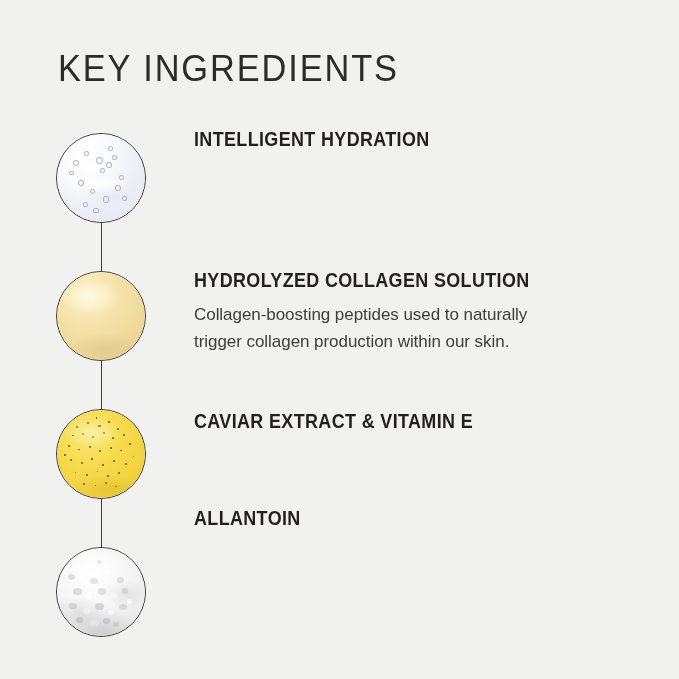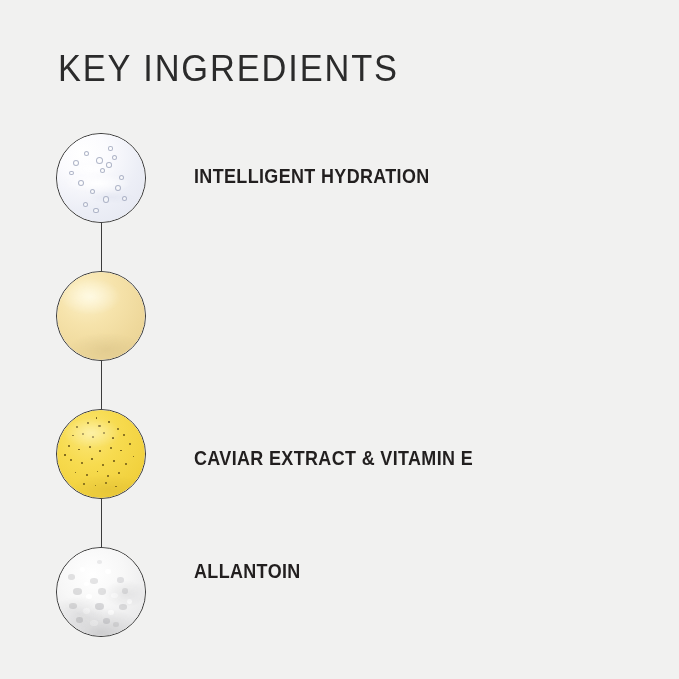--- a/index.html
+++ b/index.html
@@ -147,21 +147,20 @@
       radial-gradient(ellipse 70% 40% at 50% 96%, rgba(145,145,148,.32) 0%, rgba(255,255,255,0) 70%),
       radial-gradient(ellipse 40% 26% at 24% 74%, rgba(160,160,164,.22) 0%, rgba(255,255,255,0) 74%),
       radial-gradient(ellipse 34% 20% at 78% 52%, rgba(160,160,164,.18) 0%, rgba(255,255,255,0) 76%);
   }
 
   
   .ingredient-block {
     position: absolute;
     left: 194px;
     width: 452px;
-    margin-top: 37px;
   }
   .ingredient-name {
     font-family: "Liberation Sans", sans-serif;
     font-size: 19.5px;
     font-weight: bold;
     letter-spacing: 0.4px;
     color: #221f1f;
     line-height: 1.0;
     margin: 0 0 10px 0;
     white-space: nowrap;
@@ -288,22 +287,26 @@
       </div>
       <div class="sw-powder-shade"></div>
     </div>
 
   </div>
 
   <div class="ingredient-block" style="top:130px;">
     <p class="ingredient-name">INTELLIGENT HYDRATION</p>
   </div>
 
+  <div class="ingredient-block" style="top:271px; width:400px;">
+    <p class="ingredient-name">HYDROLYZED COLLAGEN SOLUTION</p>
+    <p class="ingredient-desc" style="width:340px;">Collagen-boosting peptides used to naturally trigger collagen production within our skin.</p>
+  </div>
 
   <div class="ingredient-block" style="top:412px; width:420px;">
     <p class="ingredient-name">CAVIAR EXTRACT &amp; VITAMIN E</p>
   </div>
 
-  <div class="ingredient-block" style="top:525px; width:420px;">
+  <div class="ingredient-block" style="top:509px; width:420px;">
     <p class="ingredient-name">ALLANTOIN</p>
   </div>
 
 </div>
 
 </body></html>

